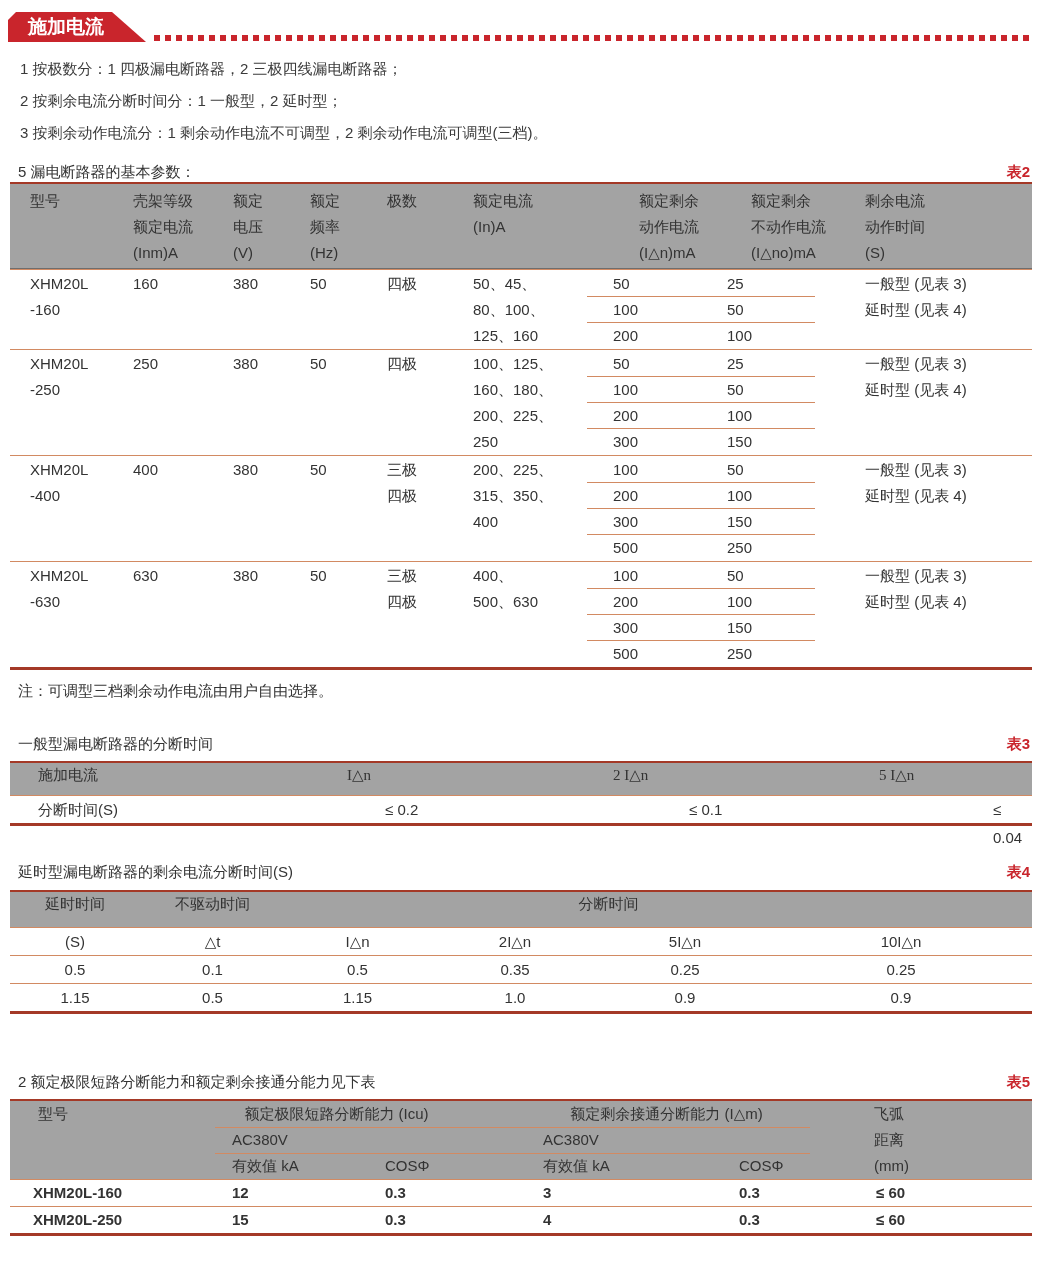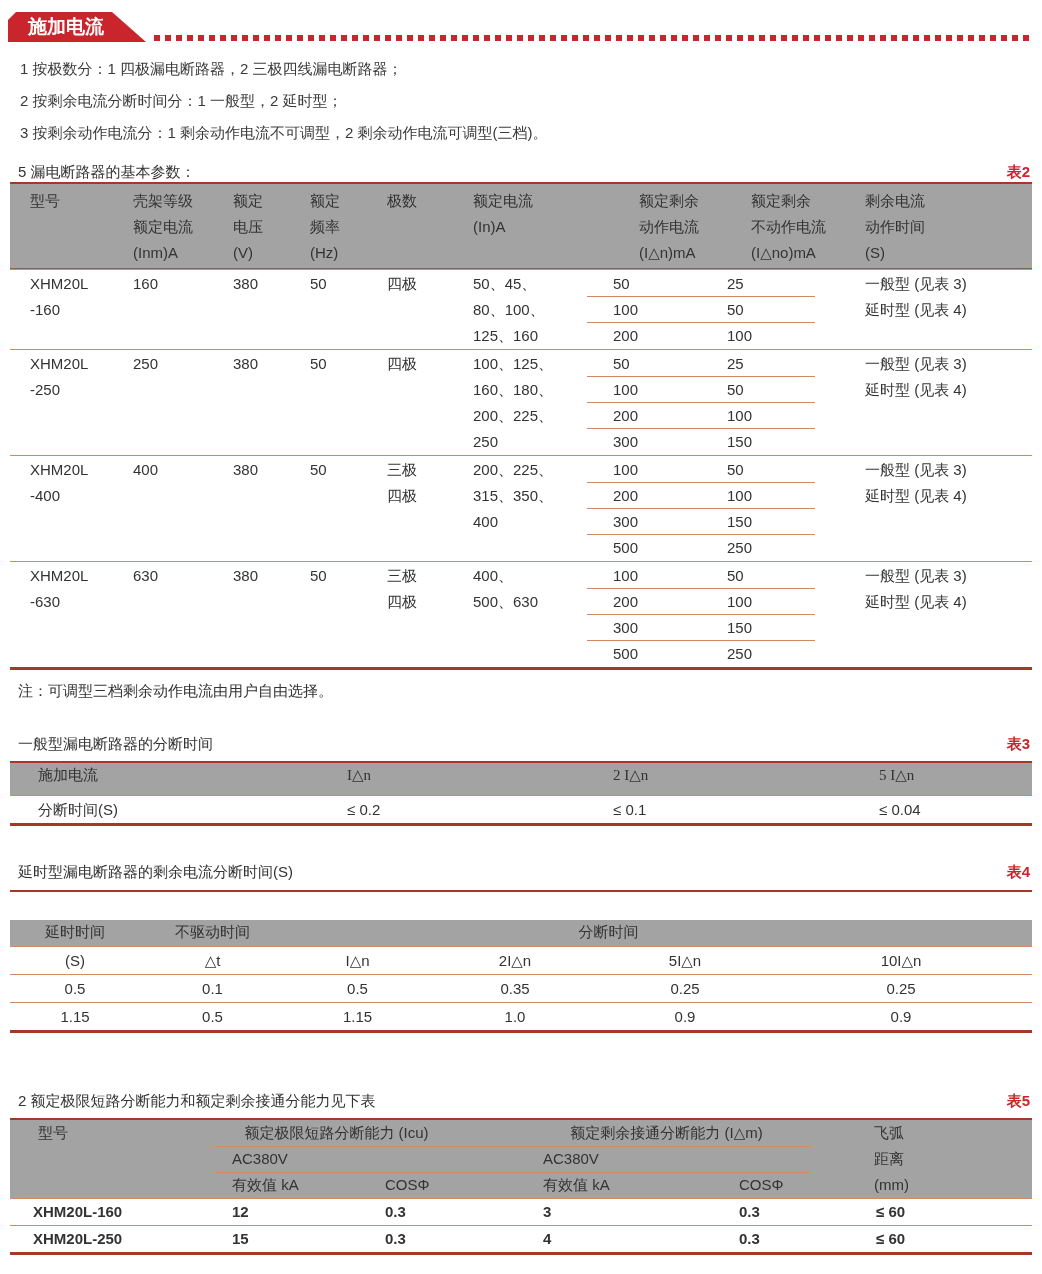--- a/index.html
+++ b/index.html
@@ -52,26 +52,26 @@
   .pair:not(:last-child) { border-bottom:1px solid #d28a62; }
   .pair span { line-height:25px; padding-left:26px; }
   .note { margin:8px 0 0 18px; height:26px; line-height:26px; }
 
   
   .t3-wrap { margin-top:7px; }
   .t3-grid { display:grid; grid-template-columns:320px 266px 266px 1fr; }
   .t3-grid div { padding-left:17px; }
   .t3-grid div:first-child { padding-left:28px; }
   .t3-head { height:32px; line-height:25px;font-family:Liberation Serif, serif; }
-  .t3-data { height:28px; line-height:28px; border-top:1px solid #d28a62; }
+  .t3-data { height:28px; line-height:28px; border-top:1px solid #d28a62;gap:38px; }
 
   
   .t4-wrap { margin-top:8px; }
   .t4-grid { display:grid; grid-template-columns:130px 145px 145px 170px 170px 1fr; text-align:center; }
-  .t4-group { height:26px; line-height:23px;margin-top:28px; }
+  .t4-group { height:35px; line-height:23px; }
   .t4-group .span4 { grid-column:3 / span 4; padding-right:100px; }
   .t4-sub { height:28px; line-height:28px; border-top:1px solid #d28a62; }
   .t4-data { height:28px; line-height:28px; border-top:1px solid #d28a62; }
 
   
   .t5-wrap { margin-top:7px; }
   .t5-grid { display:grid; grid-template-columns:210px 155px 158px 197px 130px 1fr; }
   .t5-head { position:relative; }
   .t5-head .row { height:26px; line-height:26px; }
   .t5-head .c1 { padding-left:28px; }

